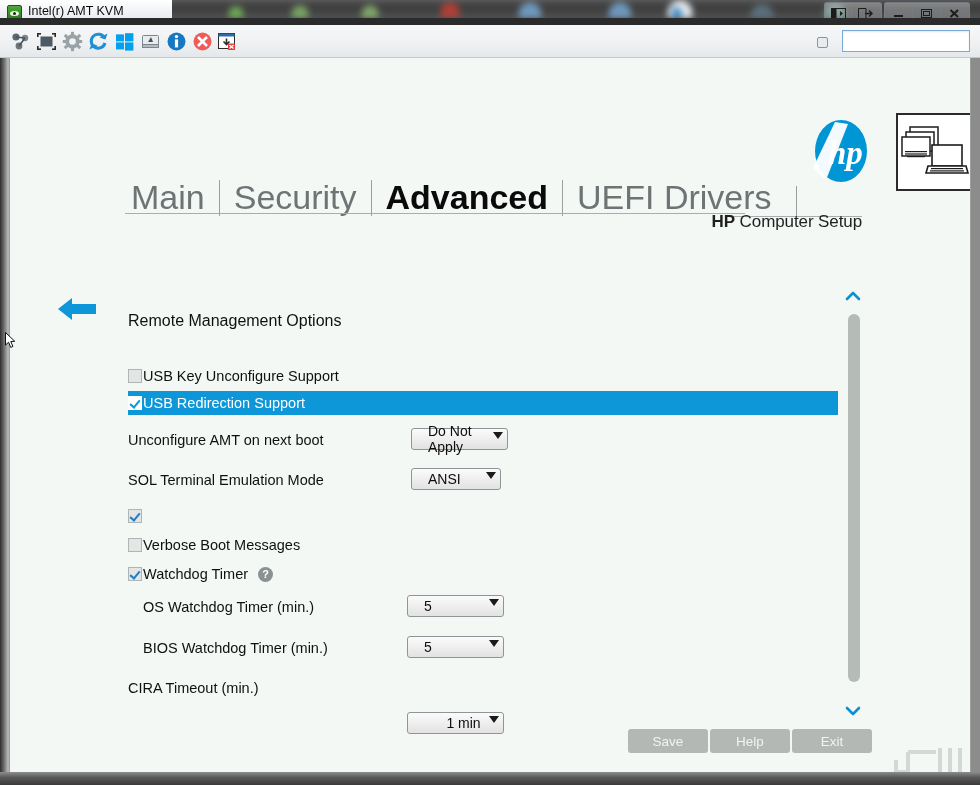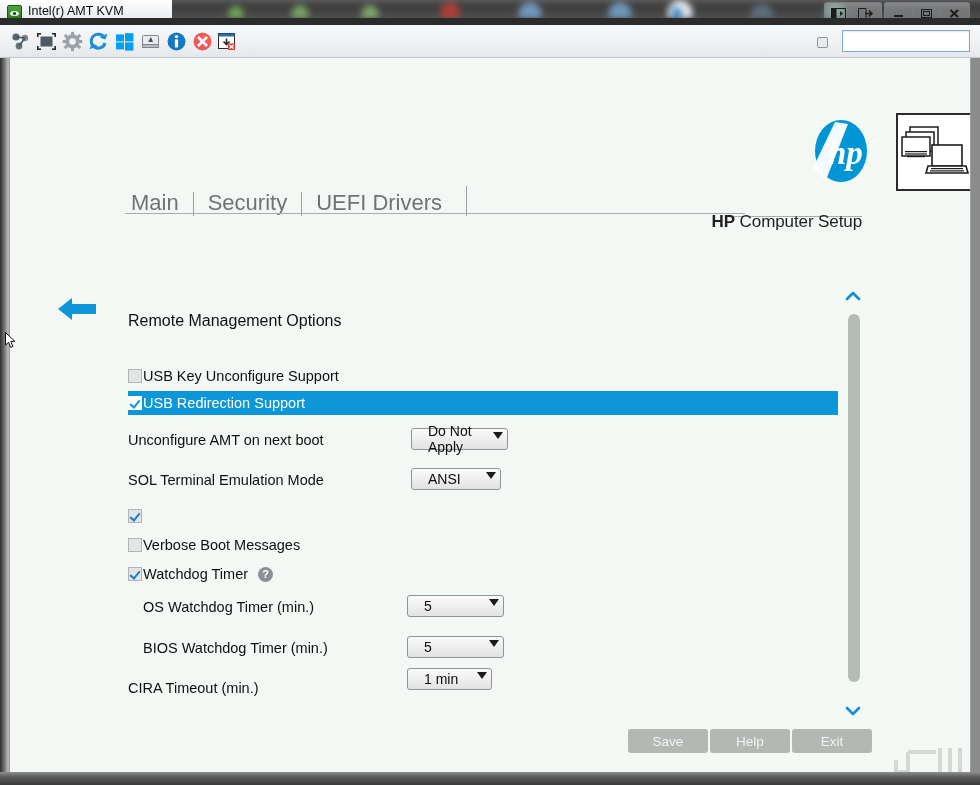--- a/index.html
+++ b/index.html
@@ -196,21 +196,21 @@
   }
   #hp-setup-label b { font-weight: 700; }
 
   
   #tabs {
     position: absolute; left: 115px; top: 118px;
     width: 625px; height: 40px;
     display: flex; align-items: flex-end;
   }
   .tab {
-    font-size: 22px;
+    font-size: 34px;
     color: #6e7375;
     padding: 0 14px 2px 14px;
     white-space: nowrap;
     border-left: 1px solid #9aa0a2;
     line-height: 1.0;
     font-weight: 400;
   }
   .tab:first-child { border-left: none; padding-left: 6px; }
   .tab.active { color: #0a0a0a; font-weight: 700; }
   #tab-endbar {
@@ -545,20 +545,21 @@
             <g fill="#1c1c1c">
               <rect x="33" y="53" width="32" height="1.2"></rect>
               <rect x="32" y="55.3" width="34" height="1.2"></rect>
             </g>
           </svg>
         </div>
 
         <div id="tabs">
             <div class="tab">Main</div>
             <div class="tab">Security</div>
+            <div class="tab active">Advanced</div>
             <div class="tab">UEFI Drivers</div>
             <div id="tab-endbar"></div>
           </div>
         <div id="tabs-underline"></div>
         <div id="hp-setup-rule"></div>
         <div id="hp-setup-label">
           <b>HP</b><span> Computer Setup</span>
         </div>
 
         <div id="back-arrow">
@@ -614,21 +615,21 @@
             <div class="row" style="top: 579px; left: 133px;">
               <span class="row-label">BIOS Watchdog Timer (min.)</span>
             </div>
             <div class="dd" style="left: 397px; top: 578px; width: 97px;">
               <span>5</span>
               <span class="caret"></span>
             </div>
             <div class="row" style="top: 619px; left: 118px;">
               <span class="row-label">CIRA Timeout (min.)</span>
             </div>
-            <div class="dd" style="left: 397px; top: 610px; width: 85px;">
+            <div class="dd" style="left: 397px; top: 654px; width: 97px; justify-content: center;">
               <span>1 min</span>
               <span class="caret"></span>
             </div>
           </div>
 
         <div id="sb-up">
           <svg width="18" height="16" viewBox="0 0 18 16">
             <path d="M3 11 L9 5 L15 11" stroke="#0d8fd0" stroke-width="2.6" fill="none" stroke-linecap="round" stroke-linejoin="round"></path>
           </svg>
         </div>

